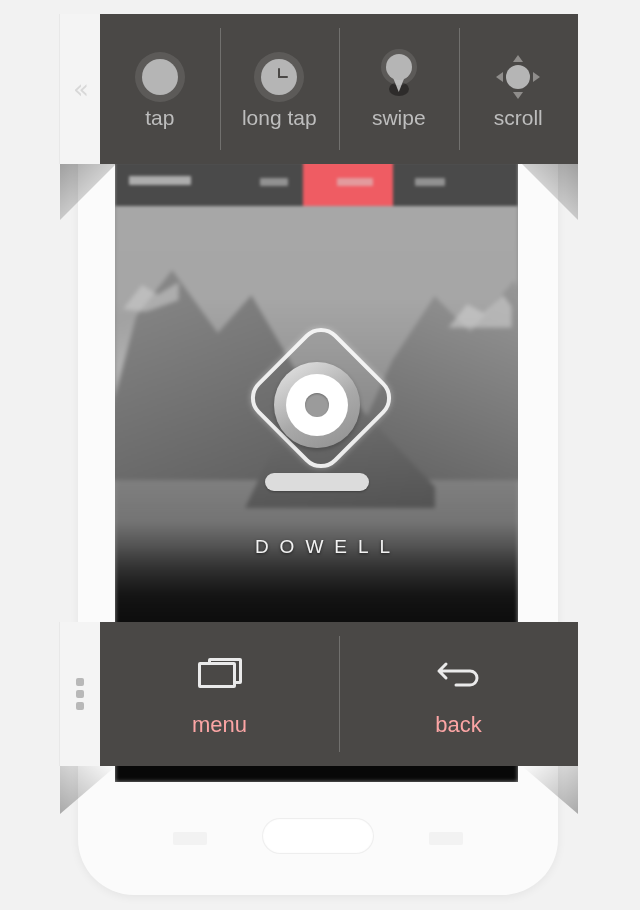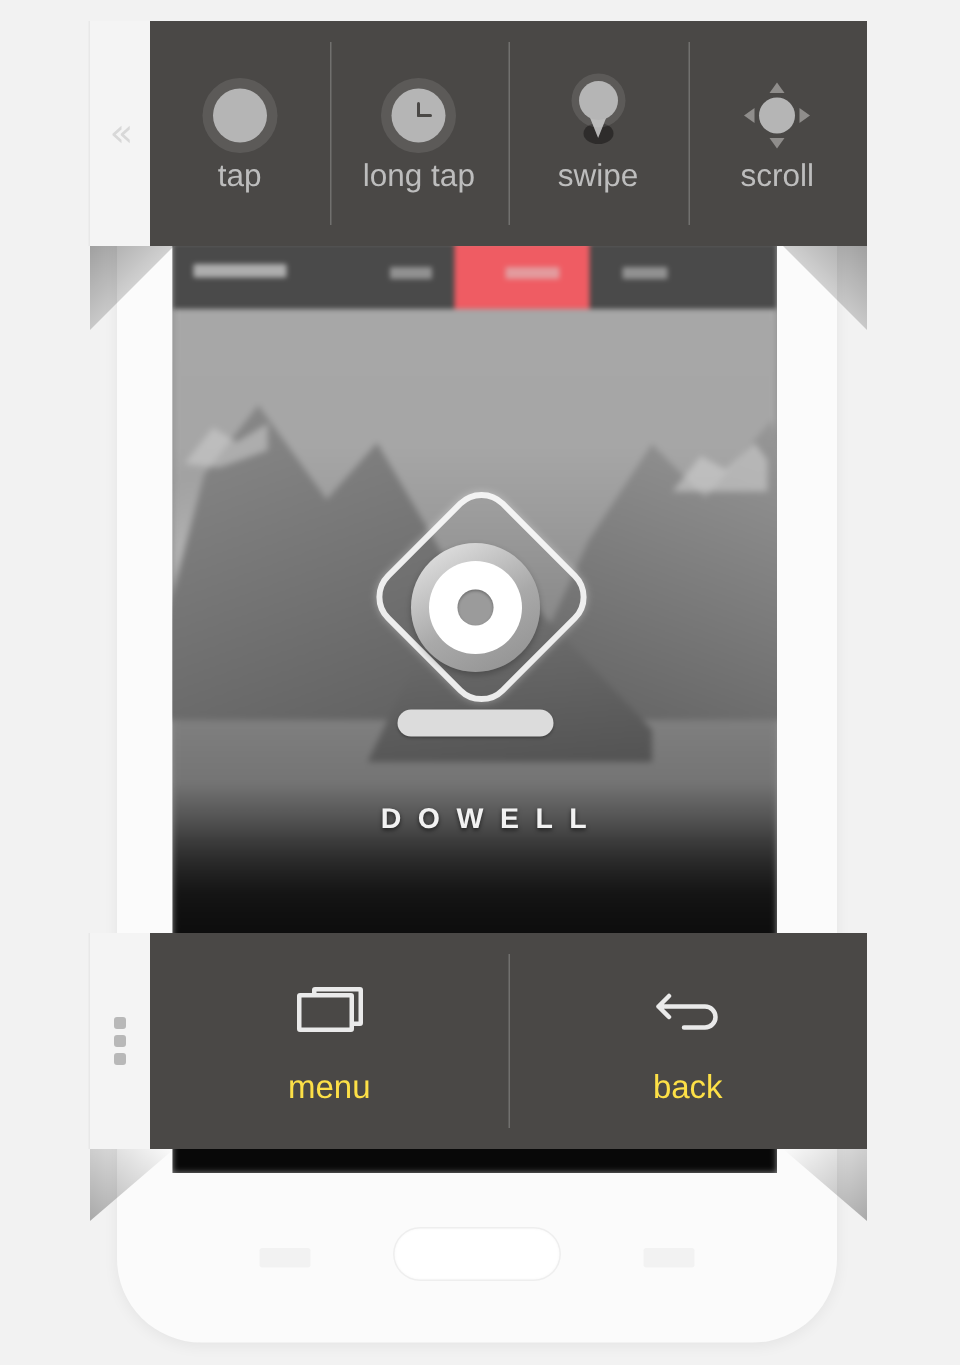--- a/index.html
+++ b/index.html
@@ -115,21 +115,21 @@
     box-shadow:inset 0 1px 2px rgba(0,0,0,0.3);
   }
   .pill{
     position:absolute;left:50%;top:139px;width:104px;height:18px;margin-left:-52px;
     border-radius:9px;background:#dcdcdc;
     box-shadow:0 1px 2px rgba(0,0,0,0.3);
   }
   .wordmark{
     position:absolute;left:0;right:0;top:374px;
     text-align:center;color:#f2f2f2;
-    font-size:19px;font-weight:bold;letter-spacing:11px;
+    font-size:19px;font-weight:normal;letter-spacing:11px;
     text-indent:11px;
     text-shadow:0 1px 3px rgba(0,0,0,0.6);
     padding-left:12px;
   }
 
   
   .home-btn{
     position:absolute;left:50%;bottom:42px;width:110px;height:34px;margin-left:-55px;
     background:#ffffff;border-radius:17px;
     box-shadow:0 0 0 1px rgba(0,0,0,0.05), inset 0 0 2px rgba(0,0,0,0.04);
@@ -177,21 +177,21 @@
 
   
   #top-toolbar{left:60px;top:14px;width:518px;height:150px;}
   #top-toolbar .tb-handle{width:40px;}
   #top-toolbar .tb-item{padding-top:6px;}
   #top-toolbar .tb-label{margin-top:6px;}
   .tb-icon{height:46px;display:flex;align-items:center;justify-content:center;}
 
   
   #bottom-toolbar{left:60px;top:622px;width:518px;height:144px;}
-  #bottom-toolbar .tb-label{margin-top:16px;font-size:22px;color:#fde047;text-align:center;}
+  #bottom-toolbar .tb-label{margin-top:16px;font-size:22px;color:#fca5a5;text-align:center;}
   #bottom-toolbar .tb-item{color:#e2e2e2;}
 
   
   .fold{position:absolute;pointer-events:none;}
   .fold.tl{
     left:60px;top:164px;width:56px;height:56px;
     background:linear-gradient(to bottom right, rgba(0,0,0,0.34), rgba(0,0,0,0));
     clip-path:polygon(0 0, 100% 0, 0 100%);
   }
   .fold.tr{

